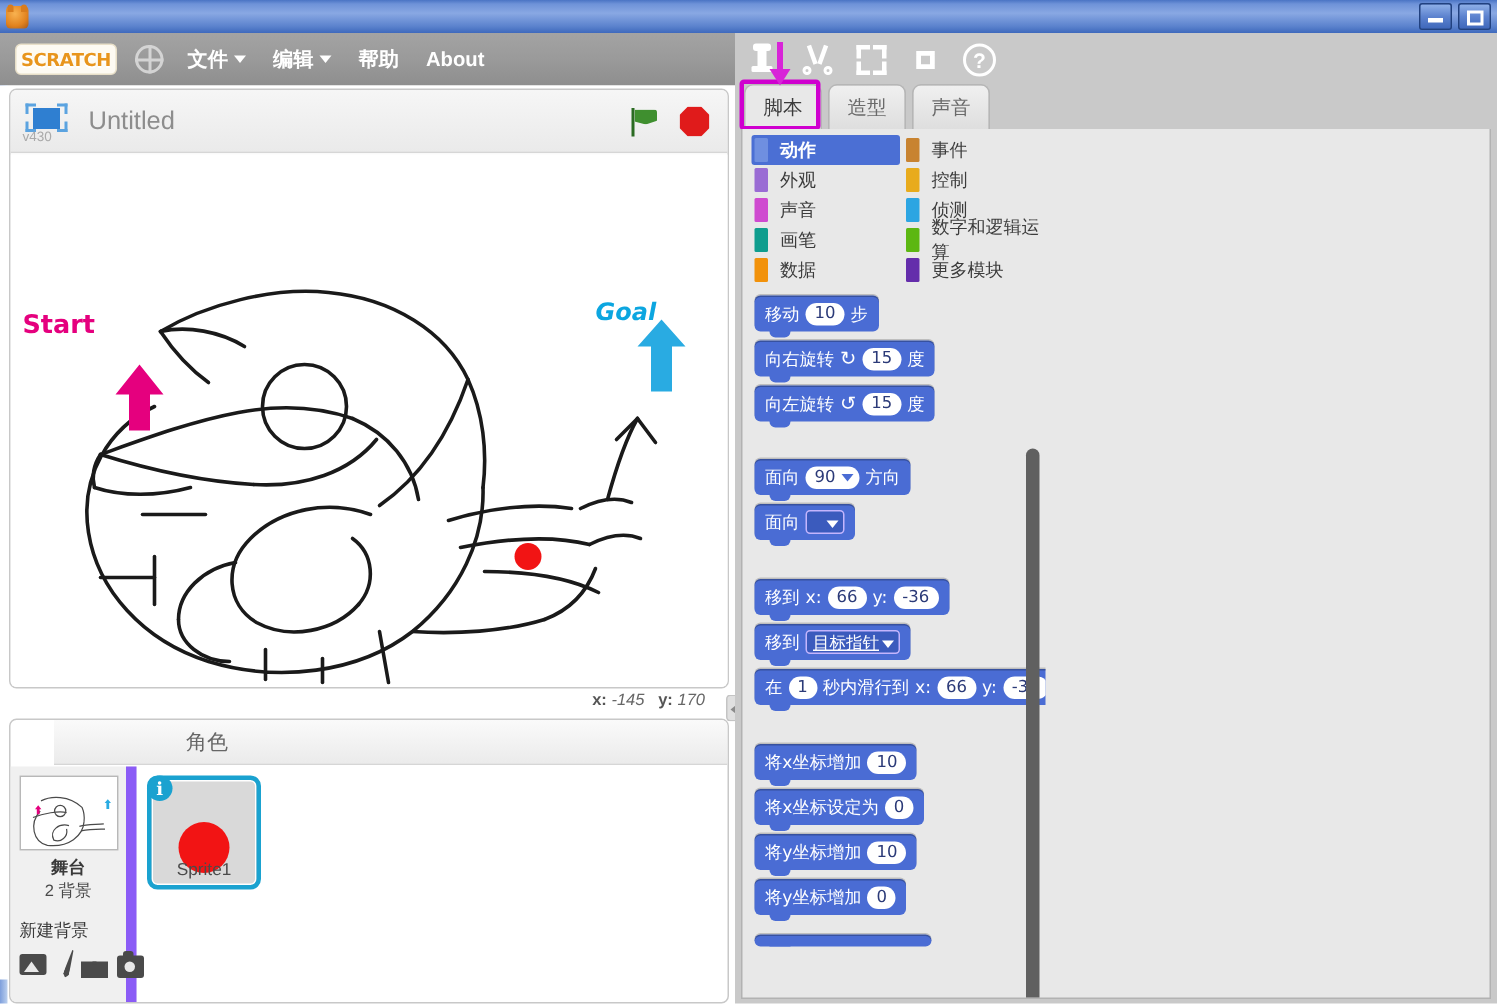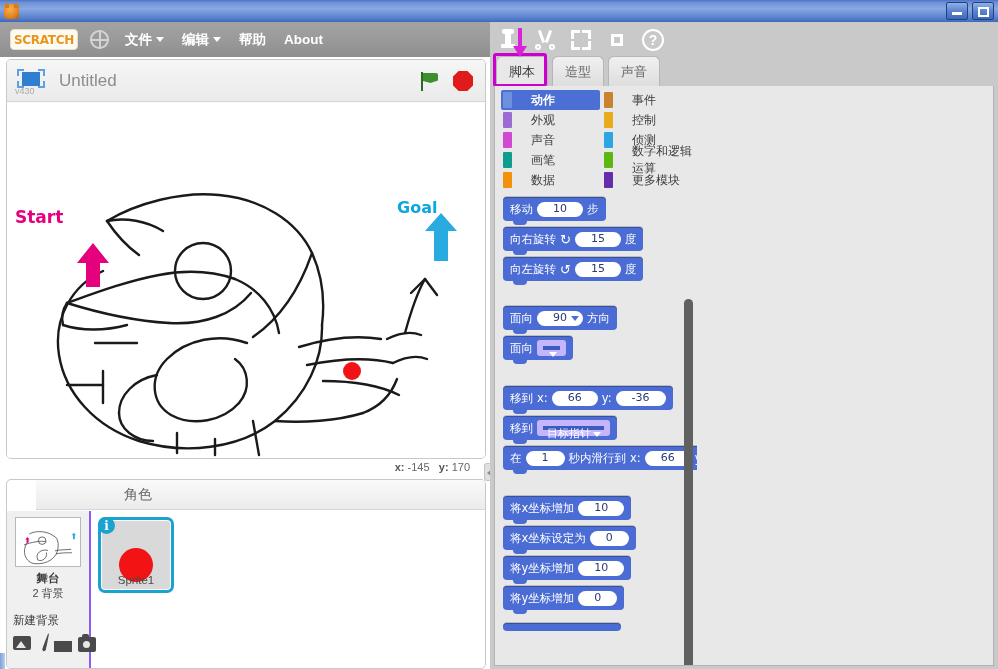--- a/index.html
+++ b/index.html
@@ -120,27 +120,27 @@
   }
   .stop-btn {
     position: absolute; right: 12px; top: 11px; width: 20px; height: 20px;
     background: #e01b1b; border-radius: 4px;
     clip-path: polygon(28% 0, 72% 0, 100% 28%, 100% 72%, 72% 100%, 28% 100%, 0 72%, 0 28%);
   }
   .stage-canvas { position: absolute; left: 0; top: 43px; width: 480px; height: 356px; background: #fff; }
 
   .stage-label { position: absolute; font-weight: bold; font-family: "DejaVu Sans", sans-serif; }
   .label-start { left: 8px; top: 104px; font-size: 17px; color: #e5007e; }
-  .label-goal  { left: 390px; top: 95px; font-size: 16px; color: #0ca6e0; }
+  .label-goal  { left: 390px; top: 95px; font-size: 16px; color: #0ca6e0; font-style: italic; }
 
   .mouse-coords {
     position: absolute; left: 6px; top: 404px; width: 480px; height: 16px;
     text-align: right; font-size: 11px; color: #555; font-weight: bold; padding-right: 16px;
   }
-  .mouse-coords span.val { font-weight: normal; color: #666; }
+  .mouse-coords span.val { font-weight: normal; color: #666; font-style: italic; }
 
   .palette-collapse {
     position: absolute; left: 484px; top: 406px; width: 12px; height: 18px;
     background: #e0e0e0; border: 1px solid #c4c4c4; border-right: none;
     border-radius: 3px 0 0 3px;
   }
   .palette-collapse:after {
     content: ""; position: absolute; left: 2px; top: 5px;
     width: 0; height: 0; border-top: 4px solid transparent; border-bottom: 4px solid transparent;
     border-right: 5px solid #8b8b8b;
@@ -168,21 +168,21 @@
   .icn-upload { background: #4a4a4a; clip-path: polygon(0 42%,100% 42%,100% 100%,0 100%); }
   .icn-upload:after { content:""; position:absolute; left:6px; top:0; width:6px; height:10px; background:#4a4a4a;
     clip-path: polygon(50% 0,100% 45%,72% 45%,72% 100%,28% 100%,28% 45%,0 45%); }
   .icn-camera { background: #4a4a4a; border-radius: 2px; top:2px; height:15px;
     position:relative; }
   .icn-camera:before { content:""; position:absolute; left:4px; top:-3px; width:7px; height:4px; background:#4a4a4a; border-radius:2px 2px 0 0; }
   .icn-camera:after { content:""; position:absolute; left:5px; top:4px; width:7px; height:7px; border-radius:50%; background:#e8e8e8; }
 
   .stage-selector {
     position: absolute; left: 0; top: 31px; width: 84px; height: 158px;
-    background: #f0f0f0; border-right: 2px solid #8b5cf6;
+    background: #f0f0f0; border-right: 7px solid #8b5cf6;
     display: flex; flex-direction: column; align-items: center; padding-top: 6px;
   }
   .stage-thumb {
     width: 66px; height: 50px; border: 1px solid #b8b8b8; background: #fff; position: relative; overflow: hidden;
   }
   .stage-name { font-size: 11.5px; color: #3a3a3a; margin-top: 4px; font-weight: bold; }
   .stage-sub  { font-size: 11px; color: #4a4a4a; }
   .new-bg-label { font-size: 11.5px; color: #3a3a3a; margin-top: 12px; align-self: flex-start; padding-left: 6px; }
   .new-bg-icons { display: flex; align-items: center; gap: 6px; margin-top: 5px; align-self: flex-start; padding-left: 6px; }
   .icn-img { width: 18px; height: 14px; background: #4a4a4a; position: relative; border-radius: 2px; }
@@ -251,43 +251,43 @@
     display: flex; align-items: center; justify-content: center; }
 
   .editor-body {
     position: absolute; left: 4px; top: 64px; width: 500px; height: 580px;
     background: #e8e8e8; border: 1px solid #b2b2b2; border-top: none;
   }
 
   
   .cat-grid { position: absolute; left: 6px; top: 4px; width: 200px; height: 100px;
     display: grid; grid-template-columns: 1fr 1fr; grid-auto-rows: 20px; column-gap: 2px; }
-  .cat-item { display: flex; align-items: center; gap: 19px; font-size: 12px; color: #3c3c3c; padding-left: 2px; }
+  .cat-item { display: flex; align-items: center; gap: 8px; font-size: 12px; color: #3c3c3c; padding-left: 2px; }
   .cat-item .sw { width: 9px; height: 16px; border-radius: 1px; flex: 0 0 auto; }
   .cat-item.sel { background: #4b6fd4; color: #fff; font-weight: bold; border-radius: 2px; }
   .cat-item.sel .sw { background: #6f8fe0 !important; }
 
   
   .palette { position: absolute; left: 0; top: 105px; width: 202px; bottom: 0; overflow: hidden; }
   .block {
     position: absolute; left: 8px; height: 24px; background: #4a6cd4;
     border-radius: 4px; display: flex; align-items: center; gap: 4px;
     padding: 0 7px; color: #fff; font-size: 11.5px; white-space: nowrap;
     box-shadow: 0 1px 0 rgba(0,0,0,.25) inset, 0 -1px 0 rgba(0,0,0,.18);
     font-family: "DejaVu Sans", sans-serif;
   }
   .block:after {
     content: ""; position: absolute; left: 10px; bottom: -4px; width: 14px; height: 5px;
     background: #4a6cd4; border-radius: 0 0 4px 4px;
   }
-  .oval { background: #fff; color: #2b3a78; border-radius: 9px; padding: 0 16px;
+  .oval { background: #fff; color: #2b3a78; border-radius: 9px; padding: 0 6px;
     font-size: 11px; min-width: 15px; text-align: center; line-height: 14px; height: 15px;
     display: inline-block; }
-  .dropdown { background: #3b5bbd; border: 6px solid #c4b5fd; border-radius: 3px;
-    padding: 0 13px 0 4px; height: 16px; line-height: 15px; font-size: 11px; position: relative; color: #fff; }
+  .dropdown { background: #3b5bbd; border: 1px solid #c4b5fd; border-radius: 3px;
+    padding: 0 13px 0 4px; height: 16px; line-height: 15px; font-size: 11px; position: relative; color: #fff; text-decoration: underline; }
   .dropdown:after { content:""; position:absolute; right:3px; top:6px; width:0;height:0;
     border-left:4px solid transparent;border-right:4px solid transparent;border-top:5px solid #fff; }
   .oval.drop { position: relative; padding-right: 16px; }
   .oval.drop:after { content:""; position:absolute; right:4px; top:5px; width:0;height:0;
     border-left:4px solid transparent;border-right:4px solid transparent;border-top:5px solid #4a6cd4; }
   .rot-ico { font-size: 13px; }
 
   .palette-scroll {
     position: absolute; right: 4px; top: 108px; width: 9px; height: 447px;
     background: #606060; border-radius: 5px;

